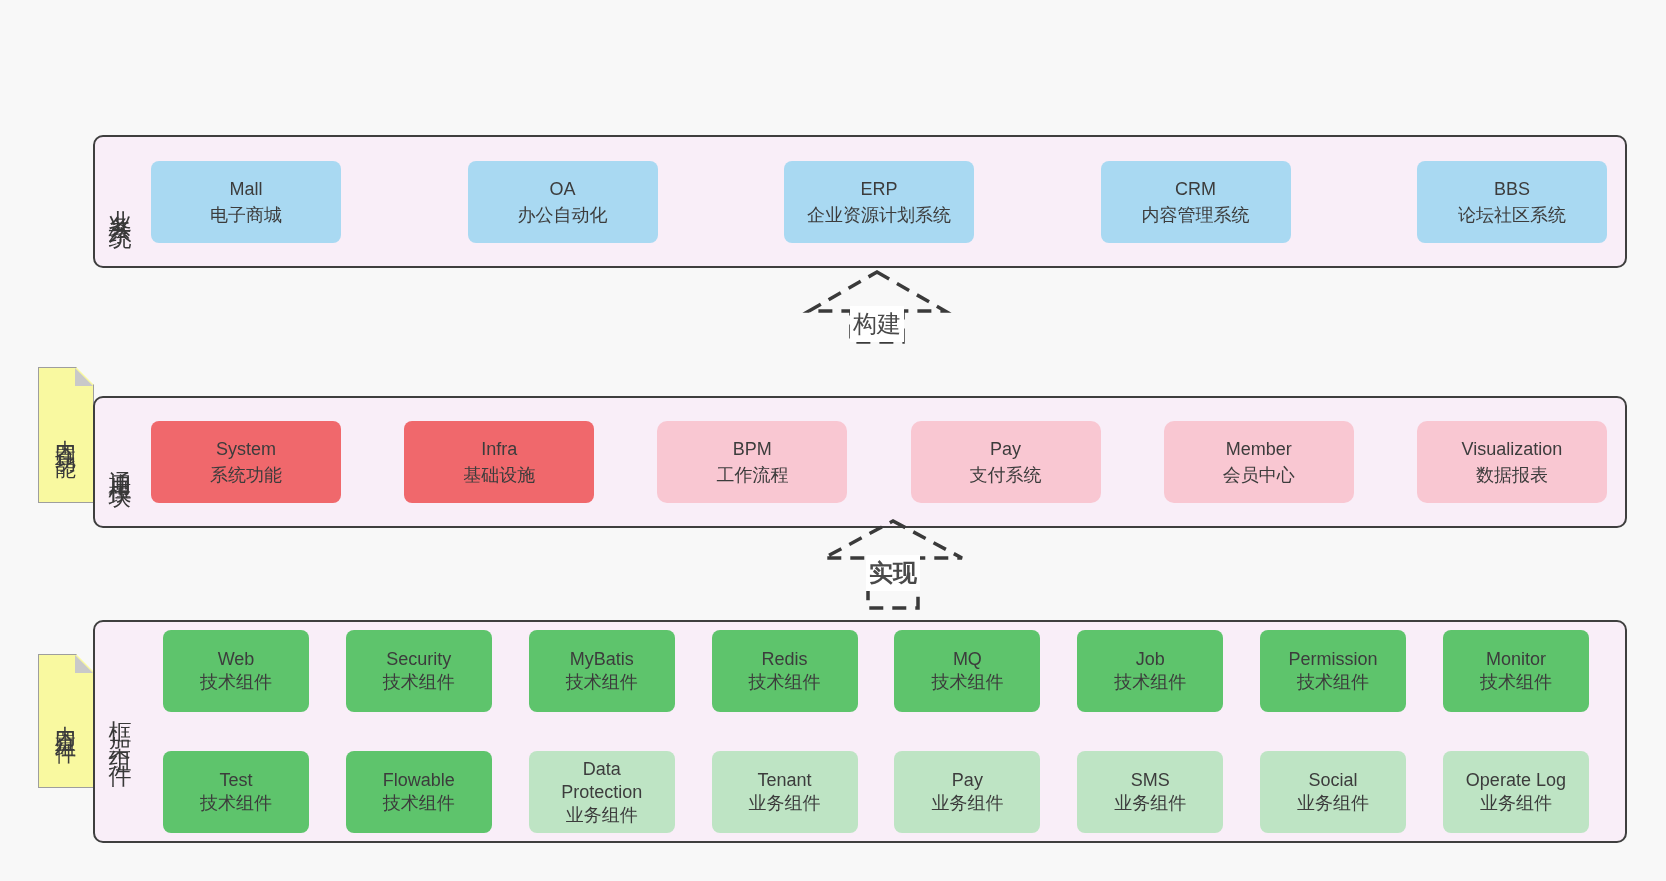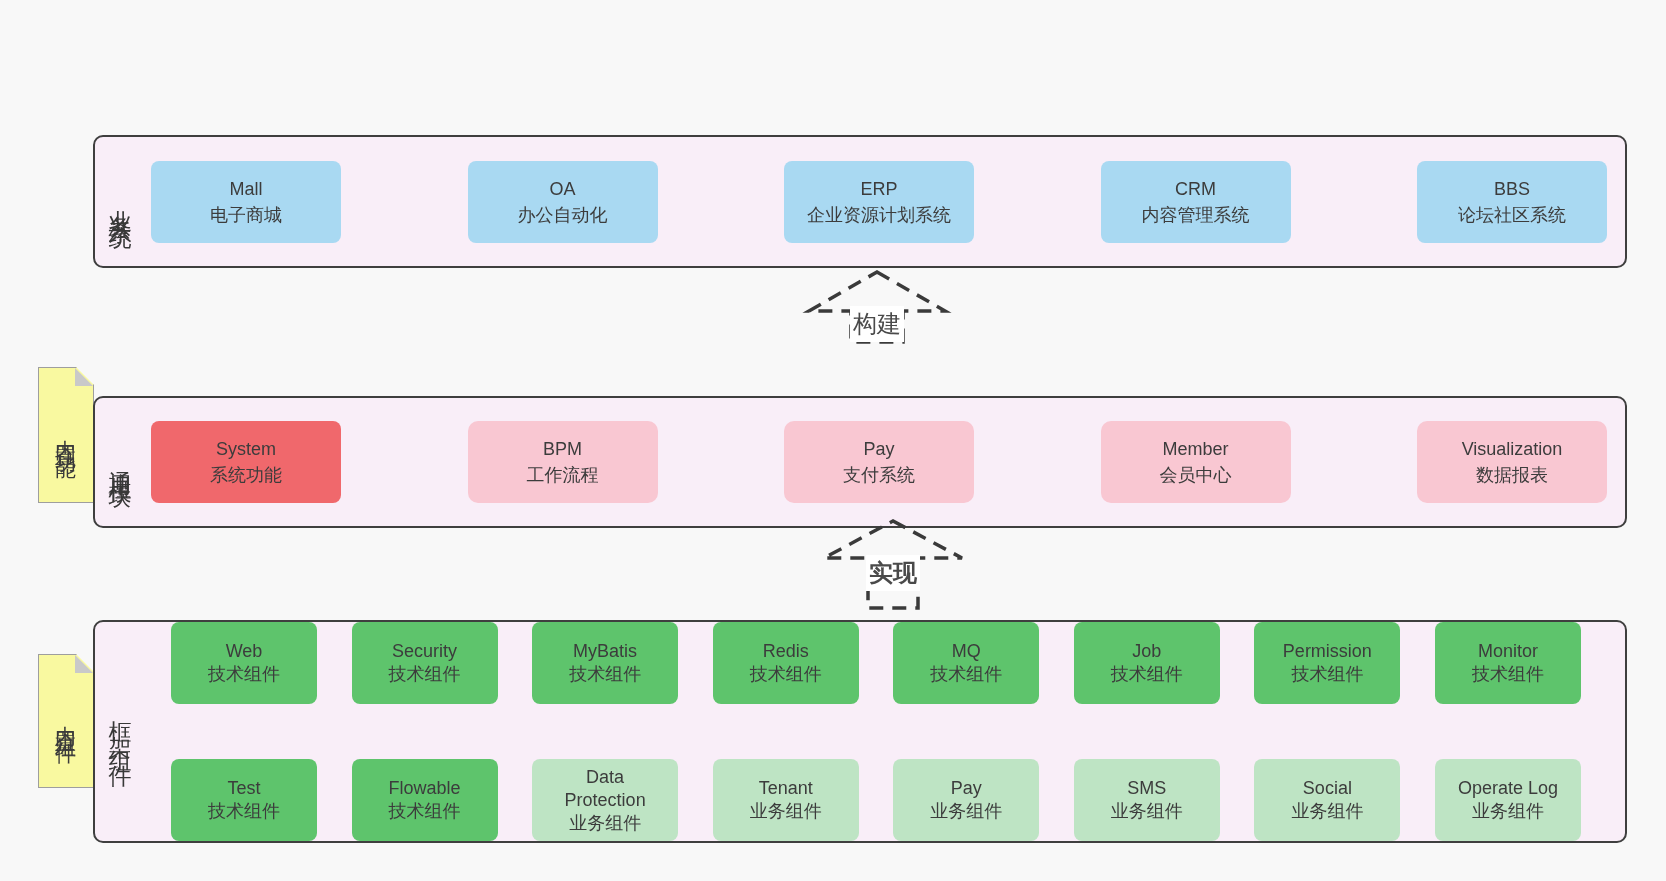--- a/index.html
+++ b/index.html
@@ -24,21 +24,21 @@
     flex:0 0 50px;display:flex;justify-content:center;align-items:center;
     writing-mode:vertical-rl;text-orientation:upright;
     font-size:23px;letter-spacing:5px;color:#383838;line-height:1;
   }
   .vlabel.tall{letter-spacing:15px;}
   .boxes{
     flex:1;display:flex;justify-content:space-between;align-items:center;
     margin:0 18px 0 6px;
   }
   .rows{flex:1;display:flex;flex-direction:column;gap:23px;margin:0 28px 0 10px;}
-  .rows .boxes{margin:16px;}
+  .rows .boxes{margin:8px;}
   
   .box{
     box-sizing:border-box;border-radius:8px;
     display:flex;flex-direction:column;justify-content:center;align-items:center;
     text-align:center;font-size:18px;line-height:26px;
   }
   .box .en,.box .zh{width:100%;}
   .cols6 .box{width:190px;height:82px;}
   .cols8 .box{width:146px;height:82px;line-height:23px;padding:0 12px;}
   .blue{background:var(--blue,#a9d9f2);}
@@ -124,20 +124,24 @@
   <div class="arrow-label">构建</div>
 </div>
 
 <div class="panel" id="panel-modules">
   <div class="vlabel">通用模块</div>
   <div class="boxes cols6">
     <div class="box red">
       <div class="en">System</div>
       <div class="zh">系统功能</div>
     </div>
+    <div class="box red">
+      <div class="en">Infra</div>
+      <div class="zh">基础设施</div>
+    </div>
     <div class="box pink">
       <div class="en">BPM</div>
       <div class="zh">工作流程</div>
     </div>
     <div class="box pink">
       <div class="en">Pay</div>
       <div class="zh">支付系统</div>
     </div>
     <div class="box pink">
       <div class="en">Member</div>

